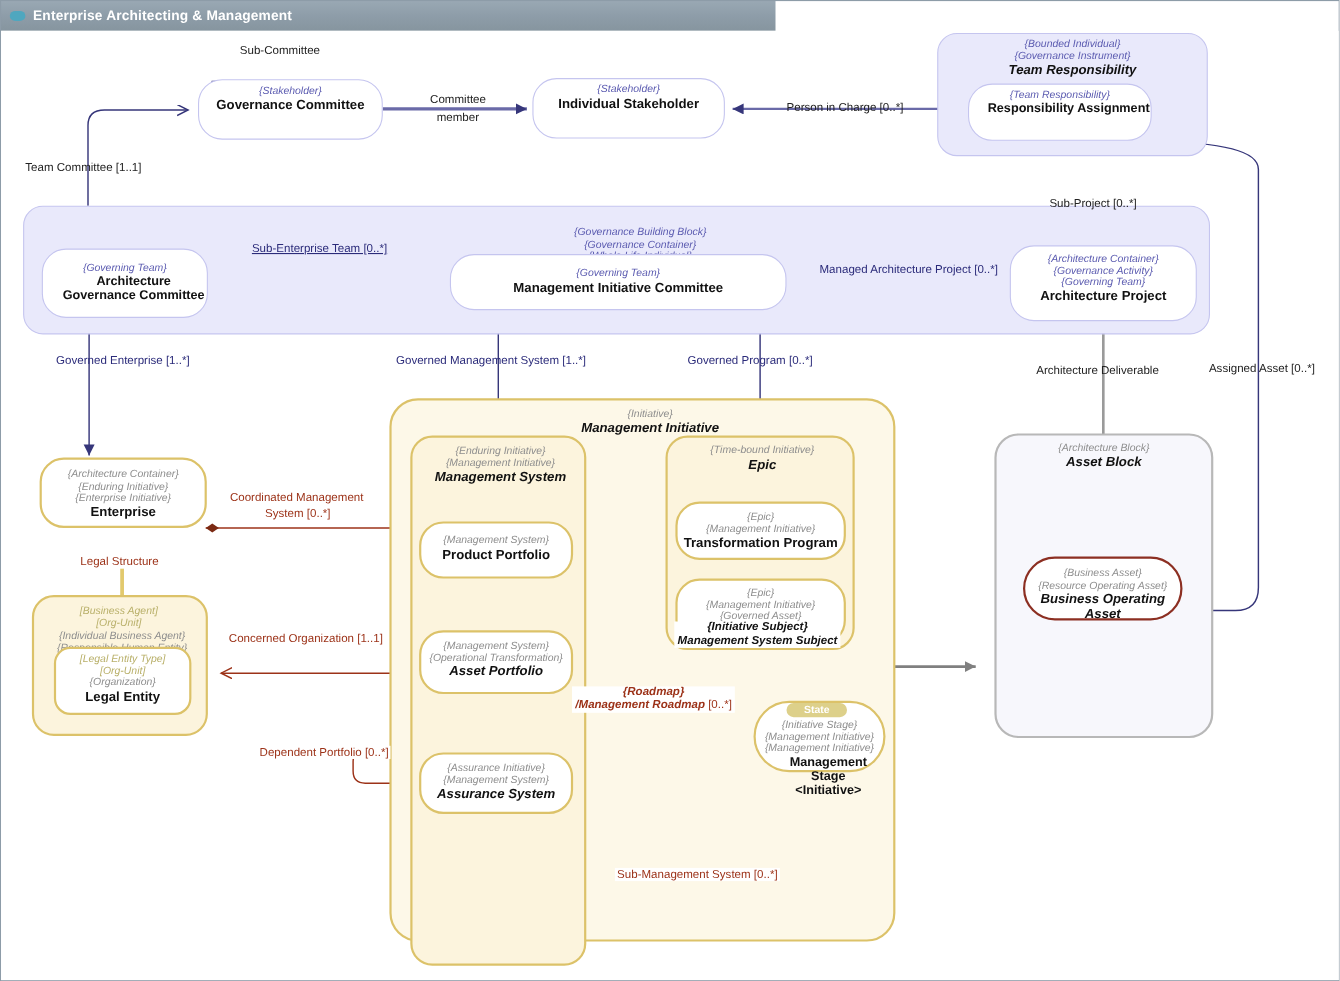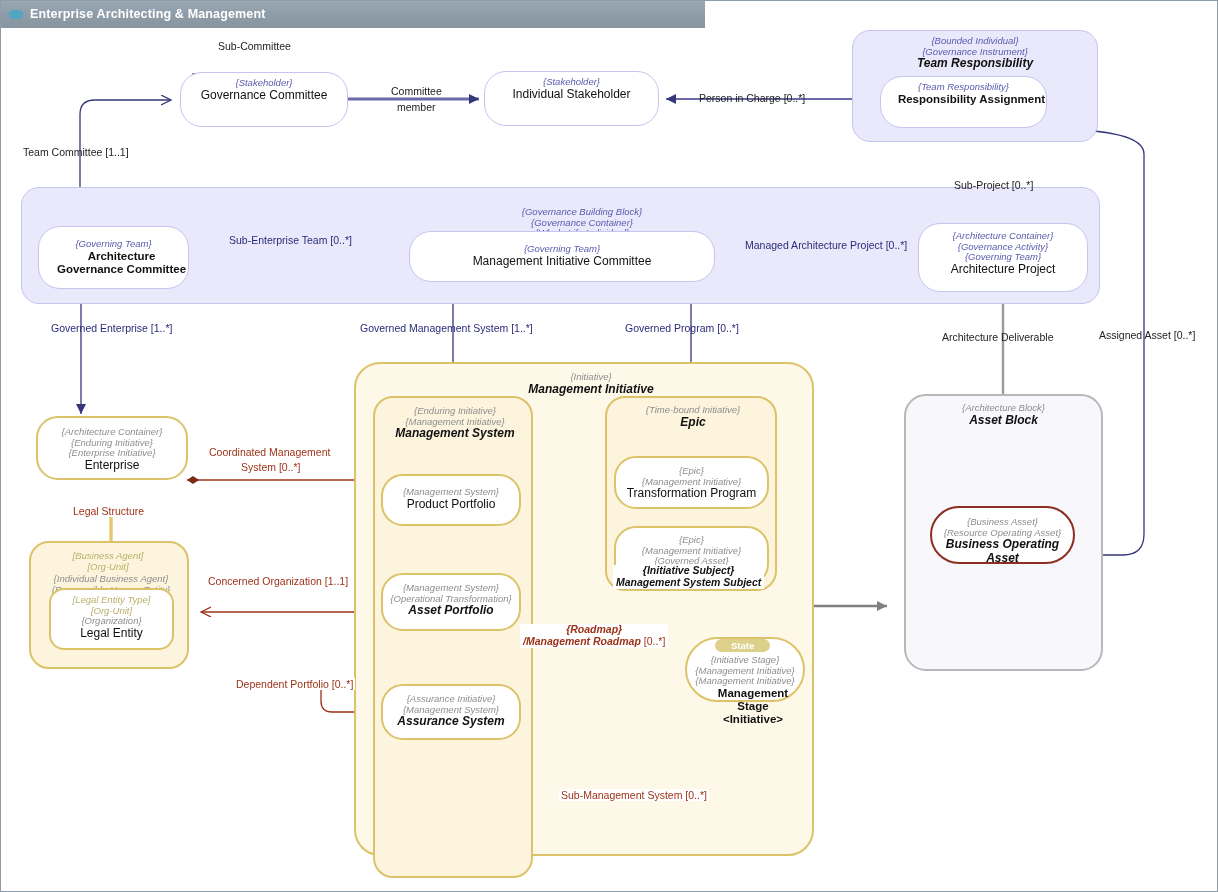--- a/index.html
+++ b/index.html
@@ -16,21 +16,21 @@
   #winborder{position:absolute;left:0;top:0;width:1218px;height:892px;box-sizing:border-box;
              border:1px solid #8d9ca8;pointer-events:none;}
   #canvasarea{position:absolute;left:1px;top:28px;width:1216px;height:863px;background:#fff;overflow:hidden;}
 
   
   .node{position:absolute;box-sizing:border-box;text-align:center;}
   .lbl{display:block;line-height:1.12;}
   .stereo{font-size:9.5px;font-style:italic;color:#8e8e8e;}
   .stereo-blue{font-size:9.5px;font-style:italic;color:#5b5bb0;}
   .stereo-brk{font-size:9.5px;font-style:italic;color:#b9b06a;}
-  .name{font-size:12px;font-weight:normal;color:#111;}
+  .name{font-size:12px;font-weight:bold;color:#111;}
   .name-i{font-size:12px;font-weight:bold;font-style:italic;color:#111;}
   .name-sm{font-size:11.5px;font-weight:bold;color:#111;padding-left:16px;}
 
   
   .grp-blue{background:#e9e9fb;border:1.6px solid #c5c5ef;border-radius:18px;}
   .box-blue{background:#ffffff;border:1.6px solid #c5c5ef;border-radius:22px;}
   
   .grp-orange{background:#fdf8e8;border:2px solid #dcc269;border-radius:26px;}
   .grp-orange2{background:#fcf4dd;border:2px solid #dcc269;border-radius:20px;}
   .box-orange{background:#ffffff;border:2px solid #dcc269;border-radius:22px;}
@@ -273,25 +273,25 @@
       <span class="lbl stereo">{Business Asset}</span>
       <span class="lbl stereo">{Resource Operating Asset}</span>
       <span class="lbl name-i">Business Operating Asset</span>
     </div>
 
     <div class="elabel dark" style="left:217px;top:12px;">Sub-Committee</div>
 
     <div class="elabel dark" style="left:390px;top:57px;">Committee</div>
     <div class="elabel dark" style="left:396px;top:73px;">member</div>
 
-    <div class="elabel dark" style="left:698px;top:64px;text-align:right;">Person in Charge [0..*]</div>
+    <div class="elabel dark" style="left:714px;top:64px;text-align:right;">Person in Charge [0..*]</div>
 
     <div class="elabel dark" style="left:22px;top:118px;">Team Committee [1..1]</div>
 
-    <div class="elabel blue" style="left:228px;top:206px;">Sub-Enterprise Team [0..*]</div>
+    <div class="elabel blue" style="left:228px;top:192px;text-decoration:underline;">Sub-Enterprise Team [0..*]</div>
 
     <div class="elabel blue" style="left:744px;top:211px;">Managed Architecture Project [0..*]</div>
 
     <div class="elabel dark" style="left:953px;top:151px;">Sub-Project [0..*]</div>
 
     <div class="elabel blue" style="left:50px;top:294px;">Governed Enterprise [1..*]</div>
 
     <div class="elabel blue" style="left:359px;top:294px;">Governed Management System [1..*]</div>
 
     <div class="elabel blue" style="left:624px;top:294px;">Governed Program [0..*]</div>

